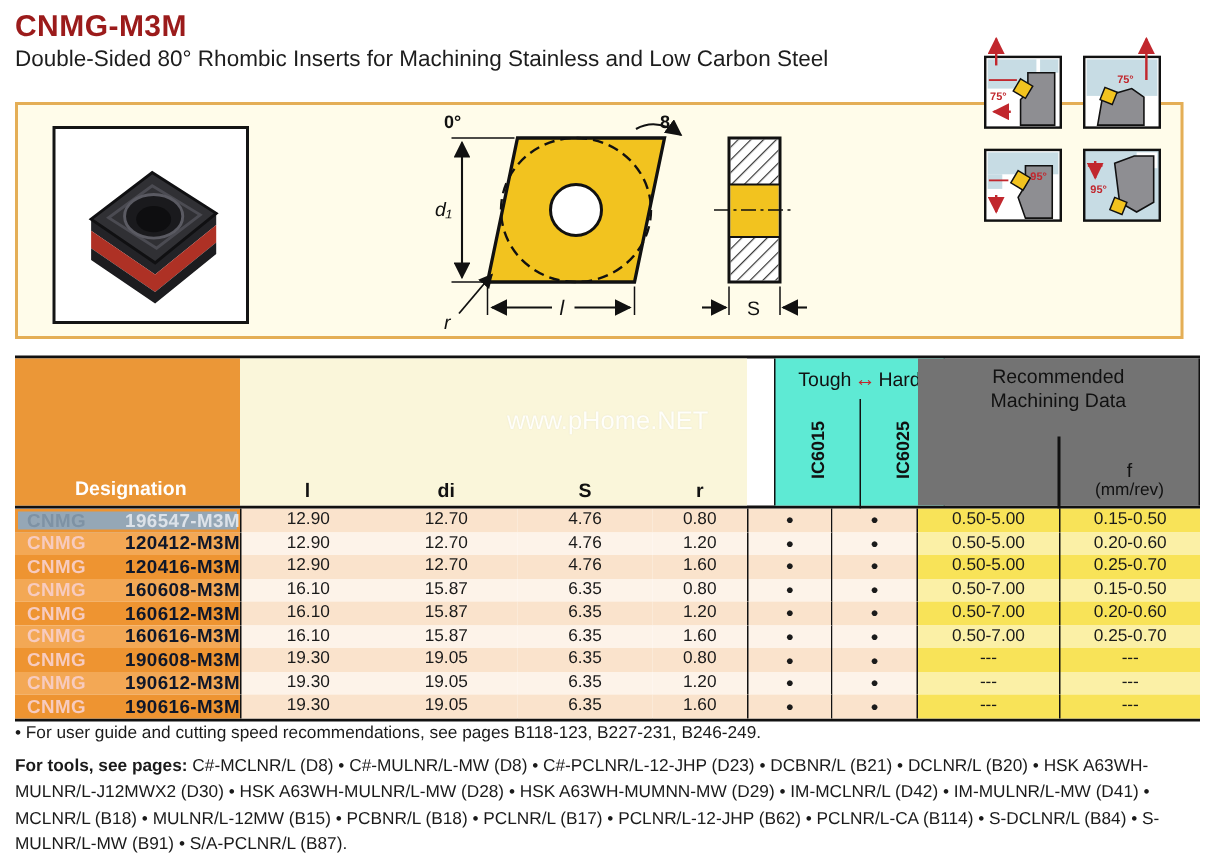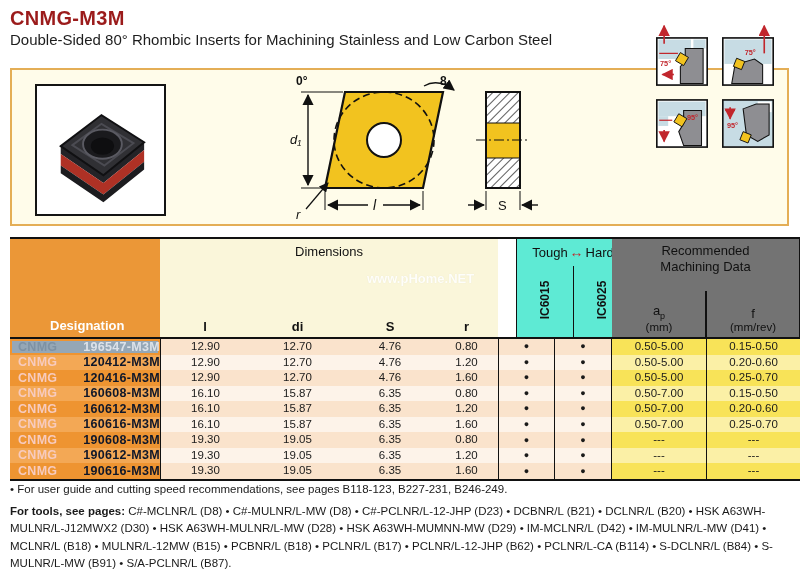--- a/index.html
+++ b/index.html
@@ -70,22 +70,22 @@
   .even .mach { background:#FBF0A6; }
   .selected .des { background:#95A7B6; box-shadow:inset 0 0 0 2px #EE9431; }
   .selected .des .prefix { color:#7E92A4; }
   .selected .des .code   { color:#DCE2E9; }
   .c-l   { border-left:1.2px solid #111; }
   .c-ic1 { border-left:1.2px solid #111; border-right:1.2px solid #111; }
   .c-ic2 { border-right:1.2px solid #111; }
   .c-f   { border-left:1.2px solid #111; }
   .ic { font-size:9px; }
 
-  .watermark { position:absolute; left:338px; top:271px; font-size:13px; font-weight:bold;
-               color:rgba(255,255,252,0.95); text-shadow:0 0 1px rgba(220,215,190,.6);margin-left:29px; }
+  .watermark { position:absolute; left:338px; top:271px; font-size:17px; font-weight:normal;
+               color:rgba(255,255,252,0.95); text-shadow:0 0 1px rgba(220,215,190,.6); }
 
   
   .note { position:absolute; left:10px; top:483px; font-size:11.5px; color:#1a1a1a; }
   .tools { position:absolute; left:10px; top:503px; width:790px; font-size:11.5px; color:#1a1a1a; line-height:1.5; }
   .tools b { font-weight:bold; }
 </style>
 </head>
 <body>
 
 <div class="page">
@@ -208,41 +208,36 @@
       </svg>
     </div>
   </div>
 
   <div class="tbl">
     <div class="thead">
       <div class="h-des">
         <span class="des-label">Designation</span>
       </div>
       <div class="h-dims">
-        <div class="dims-title">Dimensions</div>
         <span class="dimcol dc-l">l</span>
         <span class="dimcol dc-di">di</span>
         <span class="dimcol dc-s">S</span>
         <span class="dimcol dc-r">r</span>
       </div>
       <div class="h-grades">
         <div class="toughhard">
           <span>Tough</span><span class="dbl-arrow">↔</span><span>Hard</span>
         </div>
         <div class="grade-div"></div>
         <span class="vert v1">IC6015</span>
         <span class="vert v2">IC6025</span>
       </div>
       <div class="h-mach">
         <div class="mach-title">Recommended Machining Data</div>
         <div class="mach-div"></div>
-        <div class="apblock">
-          <div class="apf-sym"><span>a</span><sub>p</sub></div>
-          <div class="apf-unit">(mm)</div>
-        </div>
         <div class="fblock">
           <div class="apf-sym">f</div>
           <div class="apf-unit">(mm/rev)</div>
         </div>
       </div>
     </div>
     <div class="tbody">
   <div class="trow odd selected">
     <div class="cell des">
             <span class="prefix">CNMG</span>

